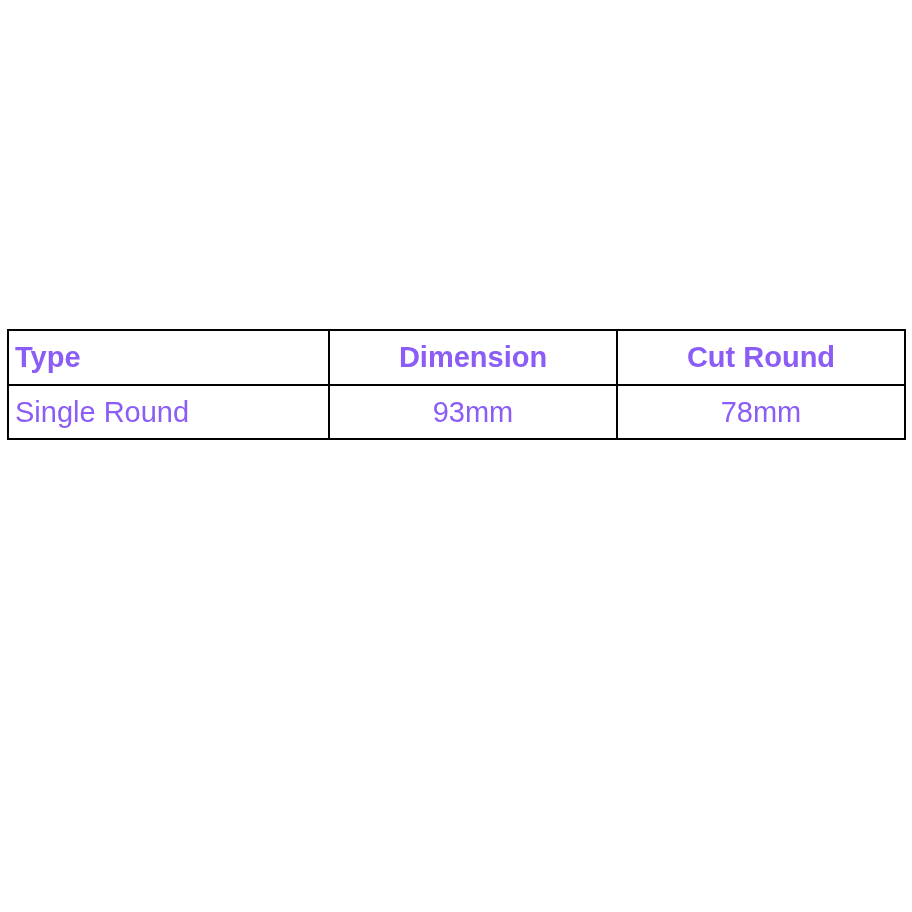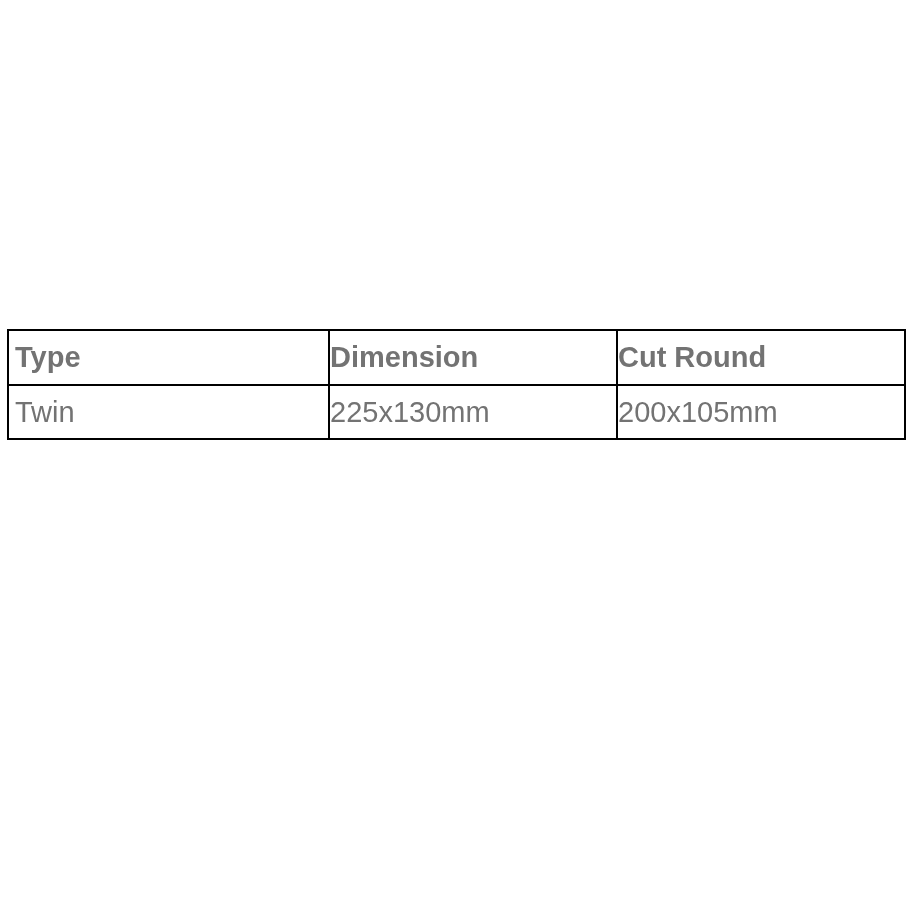--- a/index.html
+++ b/index.html
@@ -15,21 +15,21 @@
     overflow: hidden;
   }
   table.spec-table {
     position: absolute;
     left: 7px;
     top: 329px;
     border-collapse: collapse;
     table-layout: fixed;
     font-family: "Liberation Sans", sans-serif;
     font-size: 29px;
-    color: #737373;
+    color: #8b5cf6;
     background: #ffffff;
   }
   .spec-table col.col-type      { width: 321px; }
   .spec-table col.col-dimension { width: 288px; }
   .spec-table col.col-cuthole   { width: 288px; }
   .spec-table th, .spec-table td {
     border: 2px solid #000000;
     height: 52px;
     padding: 0;
     vertical-align: middle;
@@ -38,21 +38,21 @@
   }
   .spec-table th {
     font-weight: bold;
     height: 53px;
   }
   .spec-table .align-left {
     text-align: left;
     padding-left: 6px;
   }
   .spec-table .align-center {
-    text-align: left;
+    text-align: center;
     margin-left: 16px;
   }
 </style>
 </head>
 <body>
 
 <div class="canvas">
   <table class="spec-table">
     <colgroup>
       <col class="col-type">
@@ -61,19 +61,19 @@
     </colgroup>
     <thead>
       <tr>
         <th class="align-left">Type</th>
         <th class="align-center">Dimension</th>
         <th class="align-center">Cut Round</th>
       </tr>
     </thead>
     <tbody>
       <tr>
-        <td class="align-left">Twin</td>
-        <td class="align-center">225x130mm</td>
-        <td class="align-center">200x105mm</td>
+        <td class="align-left">Single Round</td>
+        <td class="align-center">93mm</td>
+        <td class="align-center">78mm</td>
       </tr>
     </tbody>
   </table>
 </div>
 
 </body></html>

